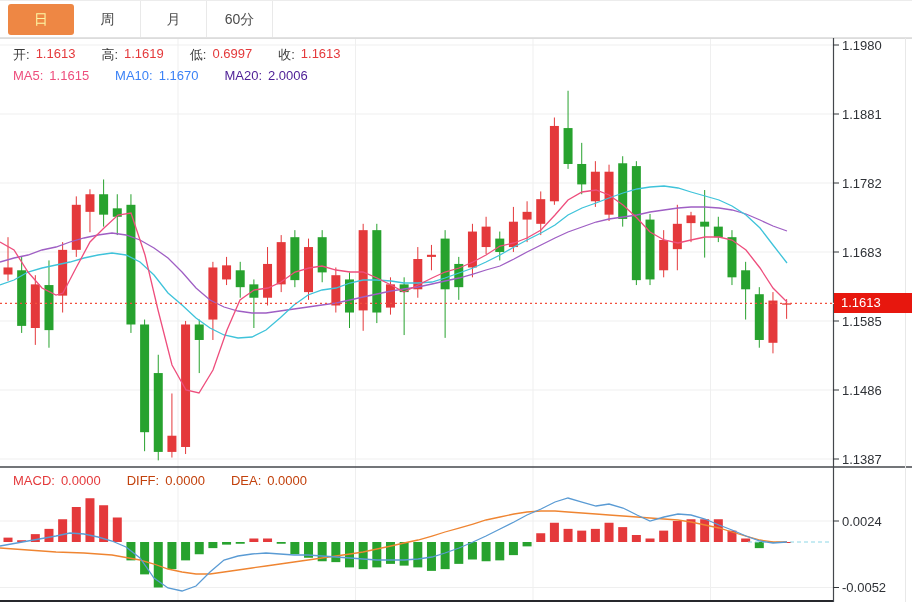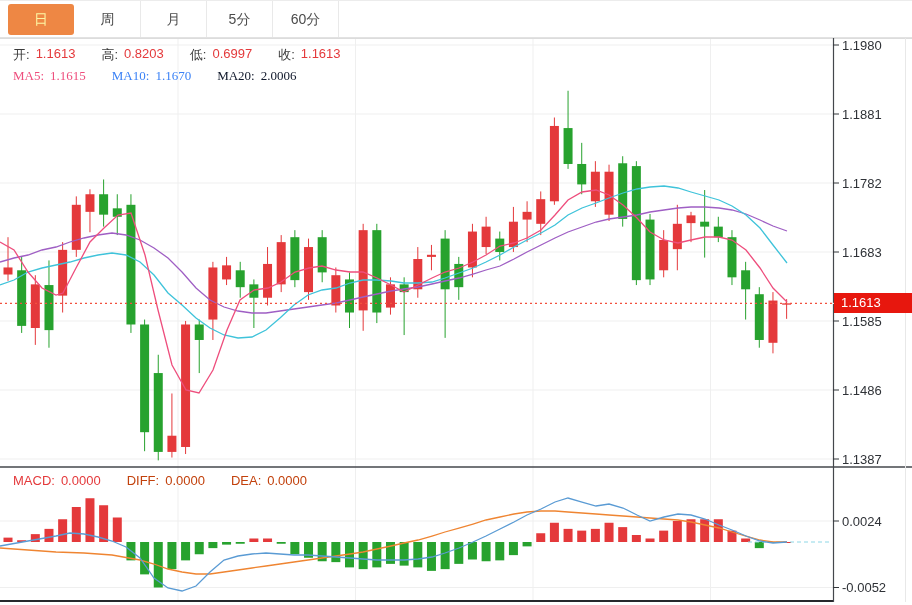--- a/index.html
+++ b/index.html
@@ -11,38 +11,37 @@
           display:flex;align-items:center;padding-left:8px;box-sizing:border-box;}
   .tab{width:66px;height:36px;line-height:36px;text-align:center;font-size:14px;color:#4b4b4b;
        border-right:1px solid #e9e9e9;box-sizing:border-box;cursor:pointer;background:#fff;}
   .tab.active{background:#ee8744;color:#fdf6a4;height:31px;line-height:31px;border-radius:3px;
               border-right:none;margin-right:1px;}
   
   .inforow{position:absolute;left:13px;display:flex;font-size:13px;white-space:nowrap;z-index:3;}
   .inforow span{margin-right:6px;}
   .lab{color:#3b3b3b;}
   .val-red{color:#e4393b;}
-  .ma5{color:#ee4e7d;} .ma10{color:#3b82f6;} .ma20{color:#0f172a;}
+  .ma5{color:#ee4e7d;} .ma10{color:#3b82f6;} .ma20{color:#4c1d95;}
   .macd-r{color:#e4393b;} .macd-b{color:#c2410c;} .macd-o{color:#c2410c;}
   .gap{width:14px;display:inline-block;}
   
   .price-badge{position:absolute;left:834px;top:293px;width:78px;height:20px;background:#e7170e;
                color:#fff;font-size:13px;line-height:20px;padding-left:7px;box-sizing:border-box;z-index:4;}
   svg text{font-family:"Liberation Sans",sans-serif;}
 </style>
 </head>
 <body>
 
 <div class="app">
 
   <div class="tabbar">
     <div class="tab active">日</div>
     <div class="tab">周</div>
     <div class="tab">月</div>
-    <div class="tab">5分</div>
     <div class="tab">60分</div>
   </div>
 
   <div>
     <svg id="chart-svg" width="912" height="605" style="position:absolute;top:0;left:0;z-index:1;">
         <line x1="178" y1="38" x2="178" y2="600" stroke="#efefef" stroke-width="1"></line>
         <line x1="355.5" y1="38" x2="355.5" y2="600" stroke="#efefef" stroke-width="1"></line>
         <line x1="533" y1="38" x2="533" y2="600" stroke="#efefef" stroke-width="1"></line>
         <line x1="710.5" y1="38" x2="710.5" y2="600" stroke="#efefef" stroke-width="1"></line>
         <line x1="0" y1="45" x2="833" y2="45" stroke="#efefef" stroke-width="1"></line>
@@ -260,30 +259,30 @@
         <text x="842" y="592" font-size="13" fill="#2f3237">-0.0052</text>
         <line x1="833" y1="303.3679999999997" x2="839" y2="303.3679999999997" stroke="#fff" stroke-width="1"></line>
       </svg>
   </div>
 
   <div class="inforow" style="top:46px;">
     <span class="lab">开:</span>
     <span class="val-red">1.1613</span>
     <span class="gap"></span>
     <span class="lab">高:</span>
-    <span class="val-red">0.8203</span>
+    <span class="val-red">1.1619</span>
     <span class="gap"></span>
     <span class="lab">低:</span>
     <span class="val-red">0.6997</span>
     <span class="gap"></span>
     <span class="lab">收:</span>
     <span class="val-red">1.1613</span>
   </div>
 
-  <div class="inforow" style="top:68px;font-family:Liberation Serif, serif;">
+  <div class="inforow" style="top:68px;">
     <span class="ma5">MA5:</span>
     <span class="ma5">1.1615</span>
     <span class="gap"></span>
     <span class="ma10">MA10:</span>
     <span class="ma10">1.1670</span>
     <span class="gap"></span>
     <span class="ma20">MA20:</span>
     <span class="ma20">2.0006</span>
   </div>
 

